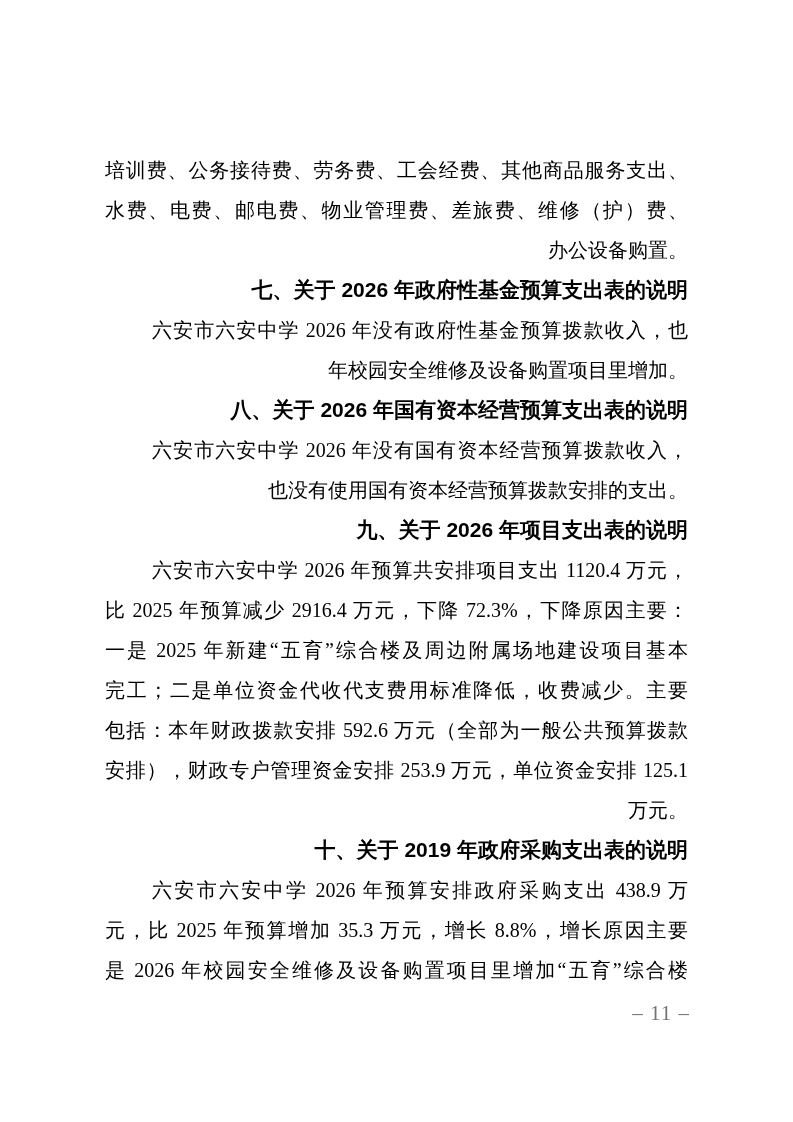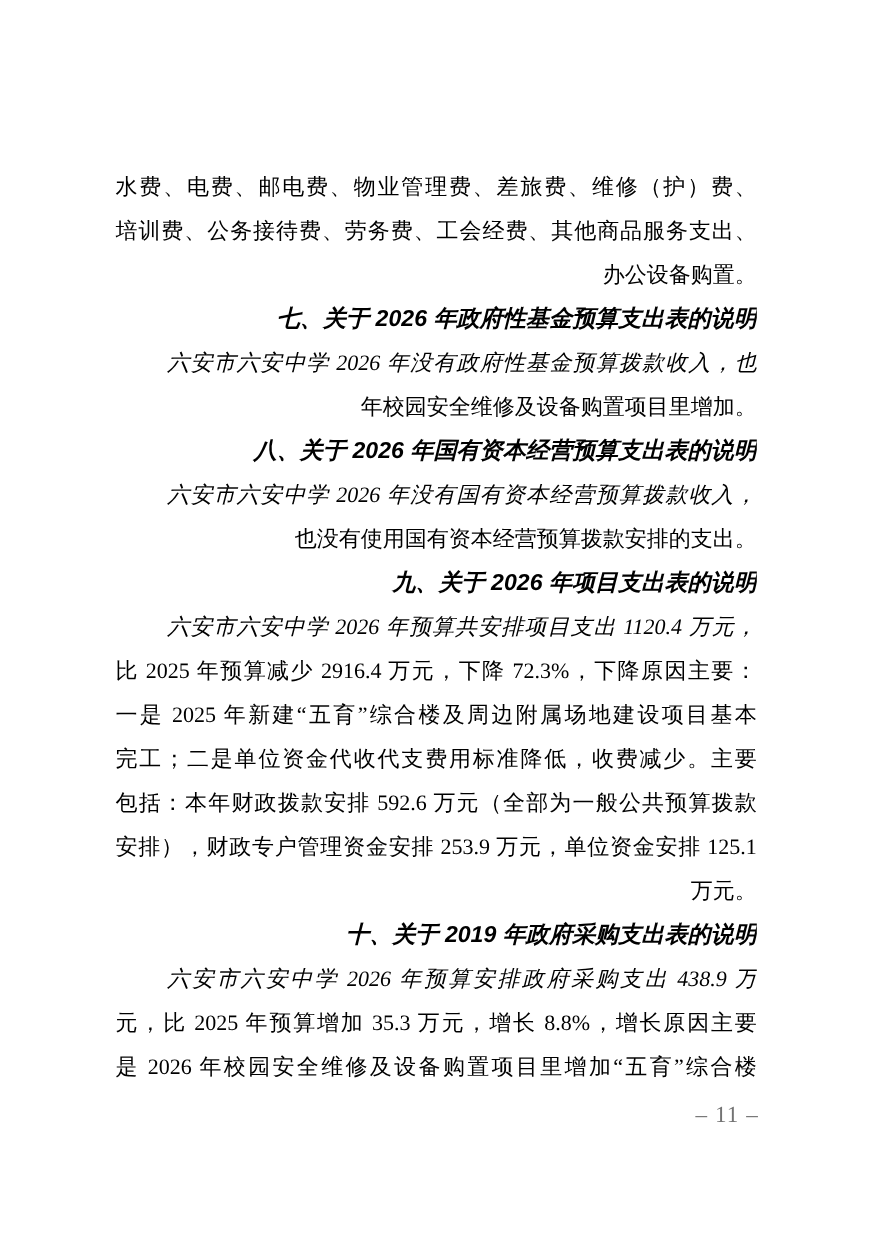--- a/index.html
+++ b/index.html
@@ -25,21 +25,21 @@
     text-align: right;
     overflow: hidden;
     white-space: normal;
   }
   .j {
     text-align: justify;
     text-align-last: justify;
     -moz-text-align-last: justify;
     text-justify: inter-character;
   }
-  .ind { text-indent: 47px; font-style: italic; }
+  .ind { text-indent: 47px; }
   .h {
     font-family: "Liberation Sans", "DejaVu Sans", sans-serif;
     font-weight: 700;
     font-size: 21px;
   }
   .pageno {
     position: absolute;
     top: 993px;
     right: 103px;
     height: 40px;
@@ -49,22 +49,22 @@
     letter-spacing: 1px;
   }
 </style>
 </head>
 <body>
 
 <div class="page">
   <div class="content">
 
     <div>
+      <div class="ln j">培训费、公务接待费、劳务费、工会经费、其他商品服务支出、</div>
       <div class="ln j">水费、电费、邮电费、物业管理费、差旅费、维修（护）费、</div>
-      <div class="ln j">培训费、公务接待费、劳务费、工会经费、其他商品服务支出、</div>
       <div class="ln">办公设备购置。</div>
     </div>
 
     <div>
       <div class="ln h ind">七、关于 2026 年政府性基金预算支出表的说明</div>
       <div class="ln j ind">六安市六安中学 2026 年没有政府性基金预算拨款收入，也</div>
       <div class="ln">年校园安全维修及设备购置项目里增加。</div>
     </div>
 
     <div>

